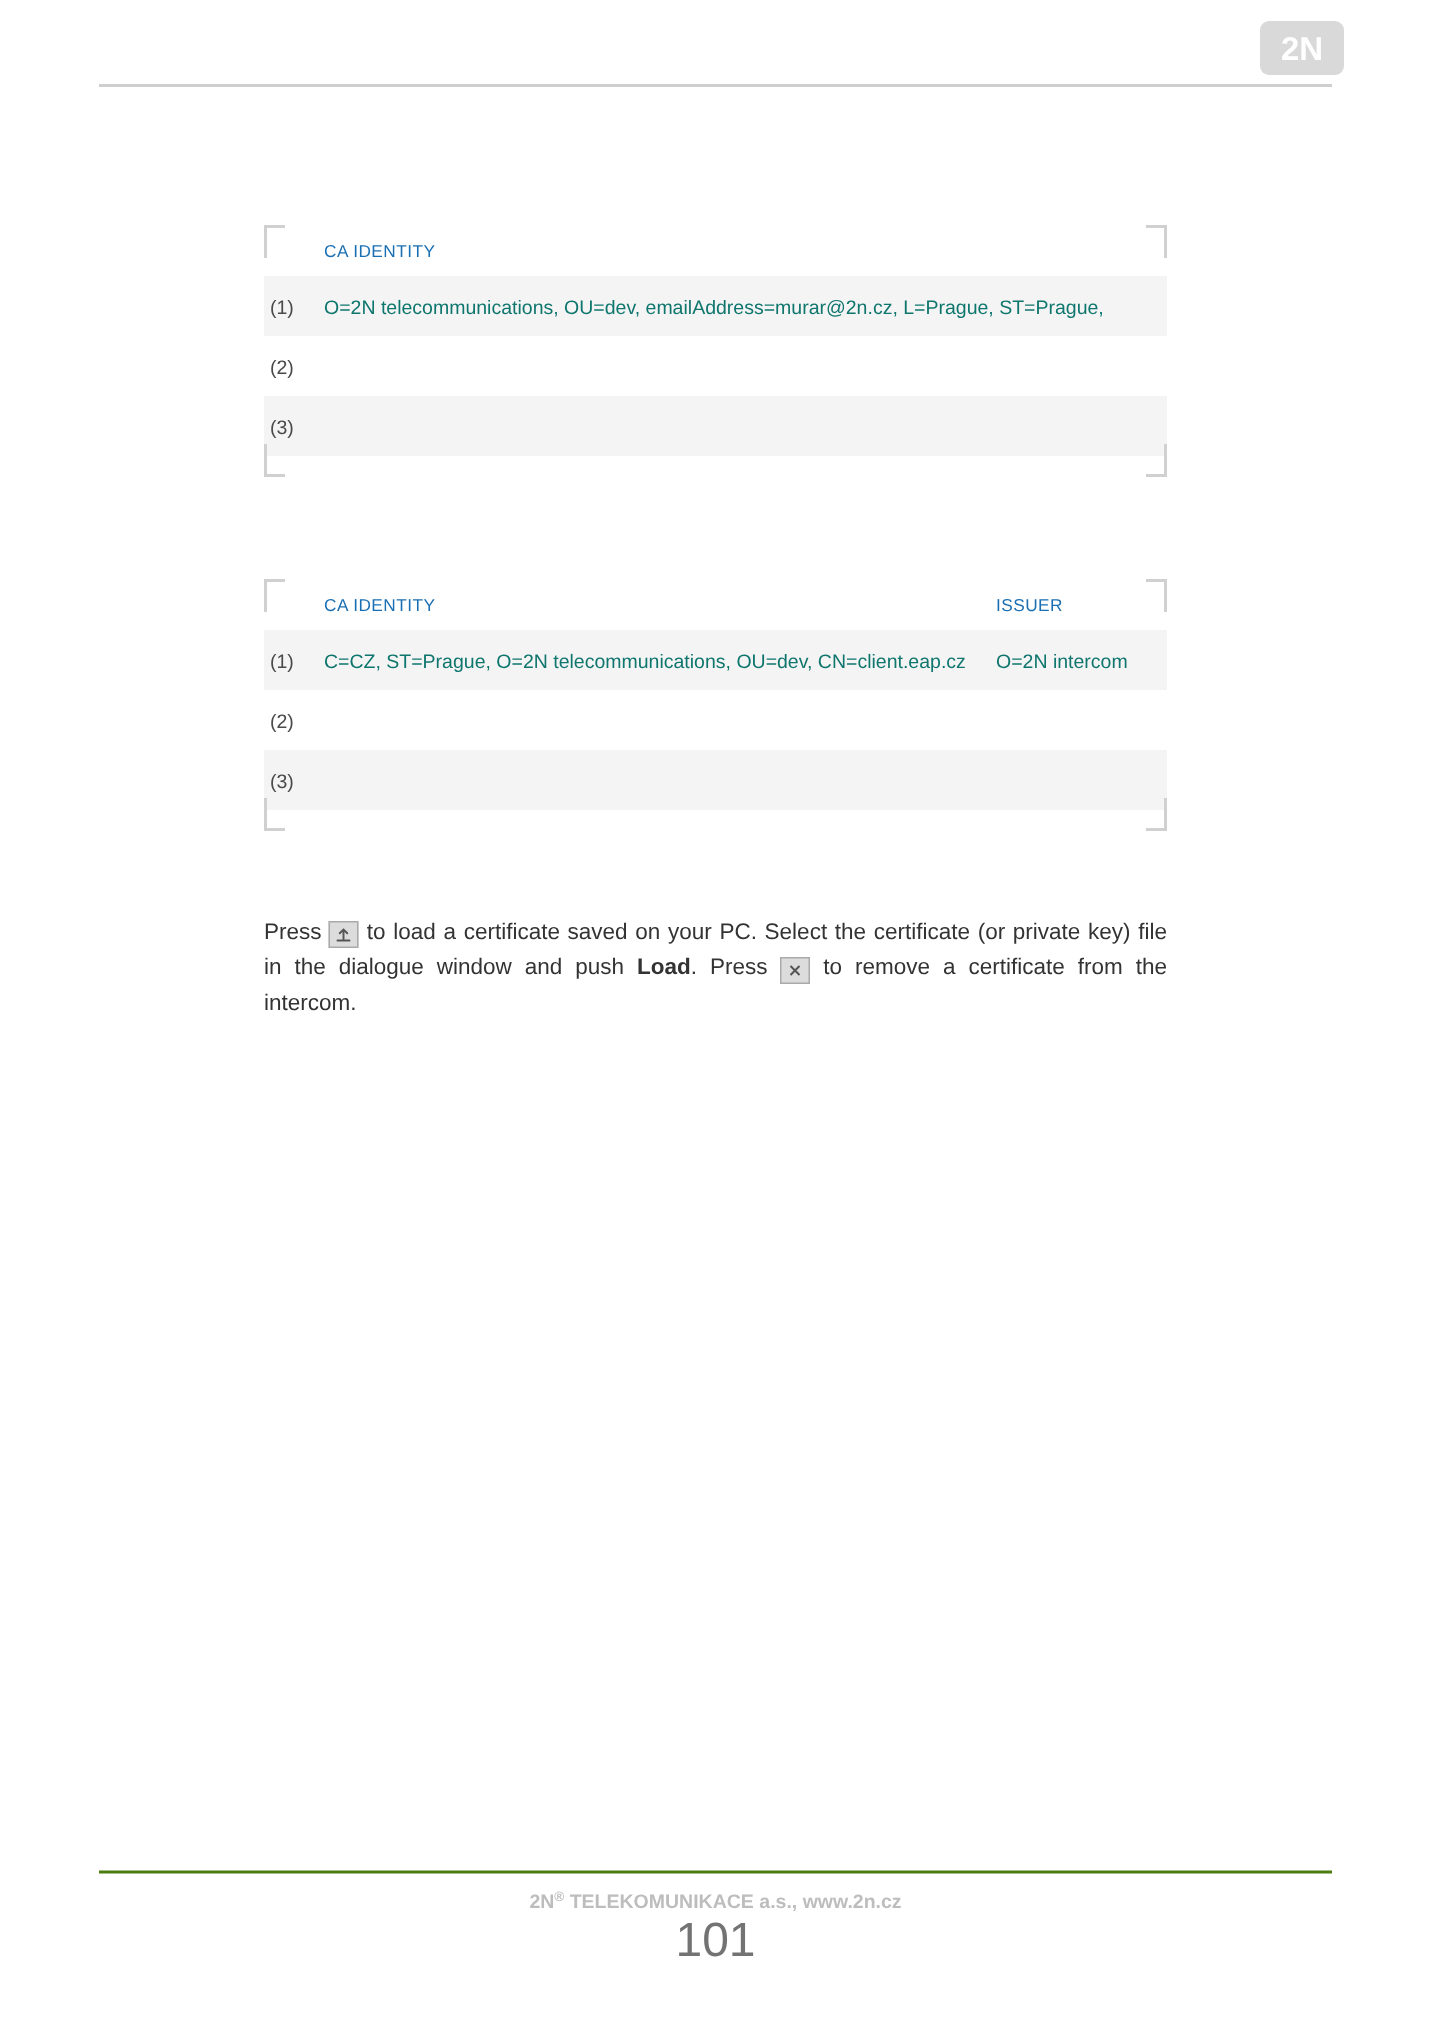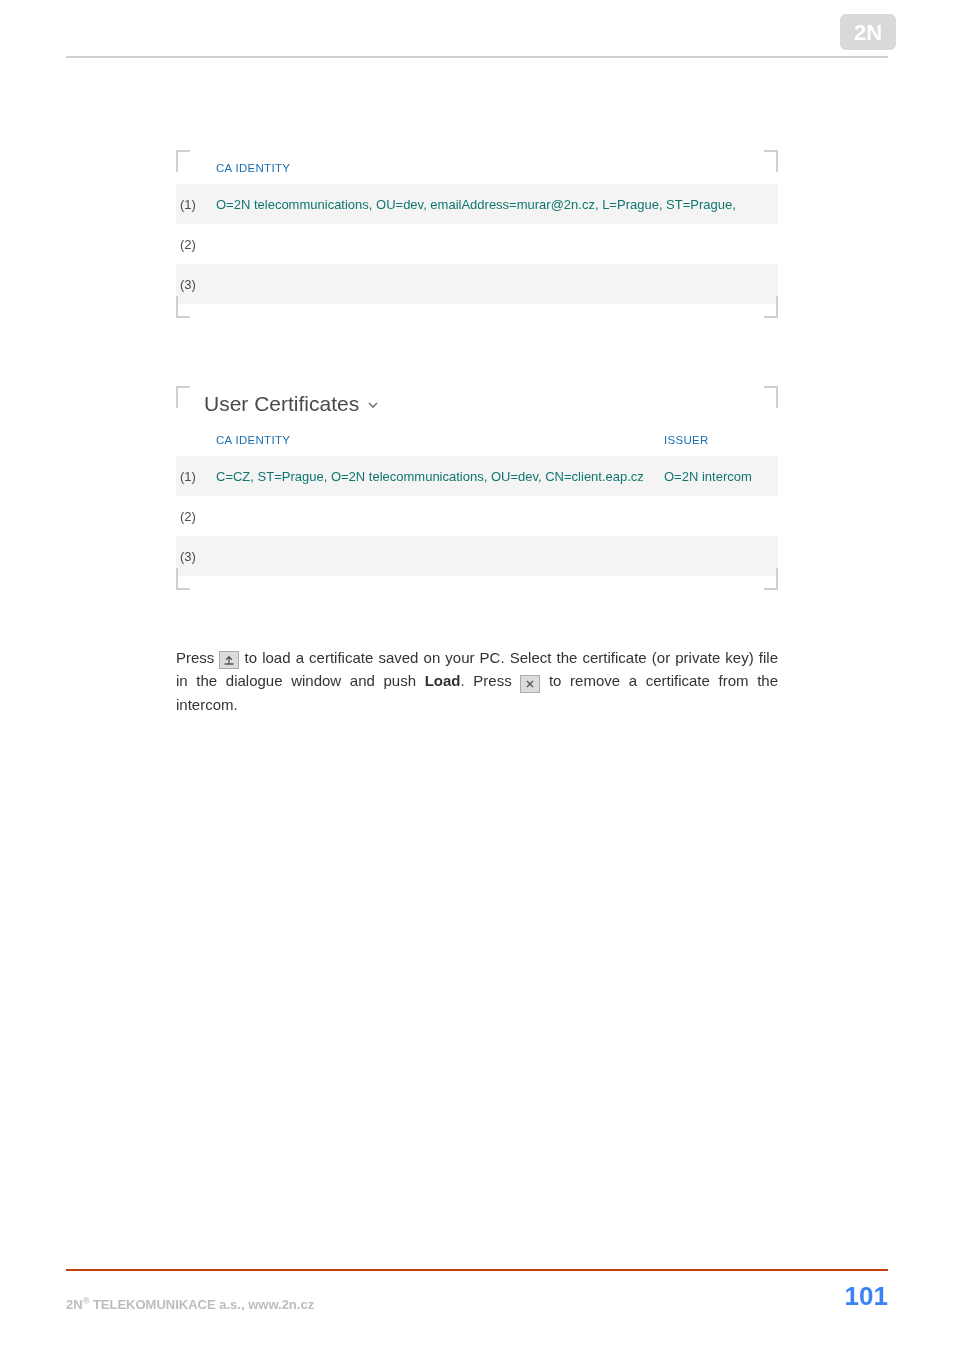--- a/index.html
+++ b/index.html
@@ -113,34 +113,35 @@
     align-items: center;
     justify-content: center;
     font-size: 11px;
     color: #555;
   }
   .footer {
     position: absolute;
     left: 66px;
     right: 66px;
     bottom: 38px;
-    border-top: 2px solid #c2410c;
+    border-top: 2px solid #4d7c0f;
     padding-top: 10px;
     display: flex;
     justify-content: space-between;
-    align-items: flex-end;
+    align-items: center;
     color: #bdbdbd;
     font-size: 13px;
     font-weight: 700;
+    flex-direction: column;
   }
   .footer .company sup { font-size: 9px; }
   .footer .pagenum {
-    color: #3b82f6;
-    font-size: 26px;
-    font-weight: 700;
+    color: #737373;
+    font-size: 32px;
+    font-weight: 400;
   }
 </style>
 </head>
 <body>
 
 <div class="page">
   <div class="header">
     <span class="logo-2n">
       <svg width="56" height="36" viewBox="0 0 56 36">
         <rect x="0" y="0" width="56" height="36" rx="6" fill="#d9d9d9"></rect>
@@ -180,28 +181,20 @@
         </table>
     </div>
 
     <div class="panel">
       <div class="panel-corners">
         <div class="corner tl"></div>
           <div class="corner tr"></div>
         <div class="corner bl"></div>
           <div class="corner br"></div>
       </div>
-      <div class="panel-title">
-        <span>User Certificates</span>
-        <span class="chev">
-          <svg width="12" height="12" viewBox="0 0 12 12">
-              <path d="M2 4 L6 8 L10 4" stroke="#777" stroke-width="1.6" fill="none"></path>
-            </svg>
-        </span>
-      </div>
       <table class="cert-table">
         <tbody>
             <tr>
           <th></th>
           <th>CA IDENTITY</th>
           <th class="issuer-col">ISSUER</th>
         </tr>
         <tr class="odd">
           <td>(1)</td>
           <td>C=CZ, ST=Prague, O=2N telecommunications, OU=dev, CN=client.eap.cz</td>

